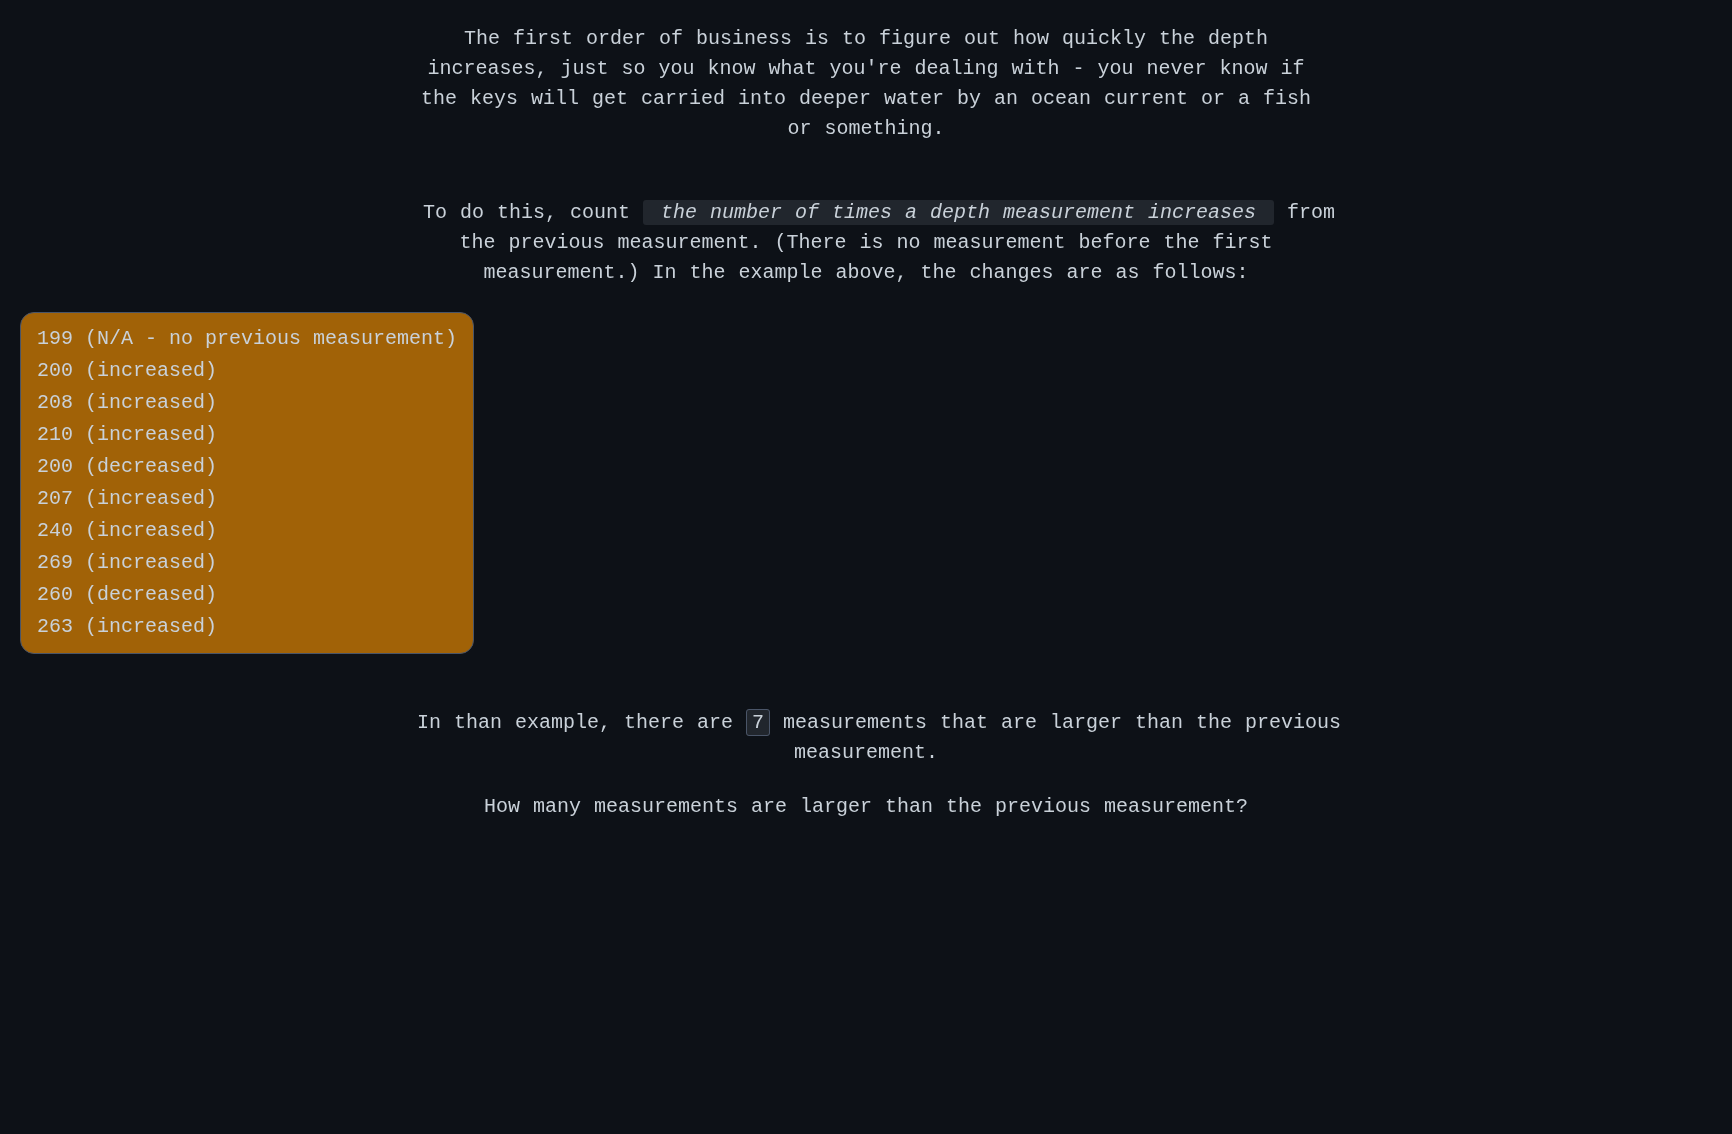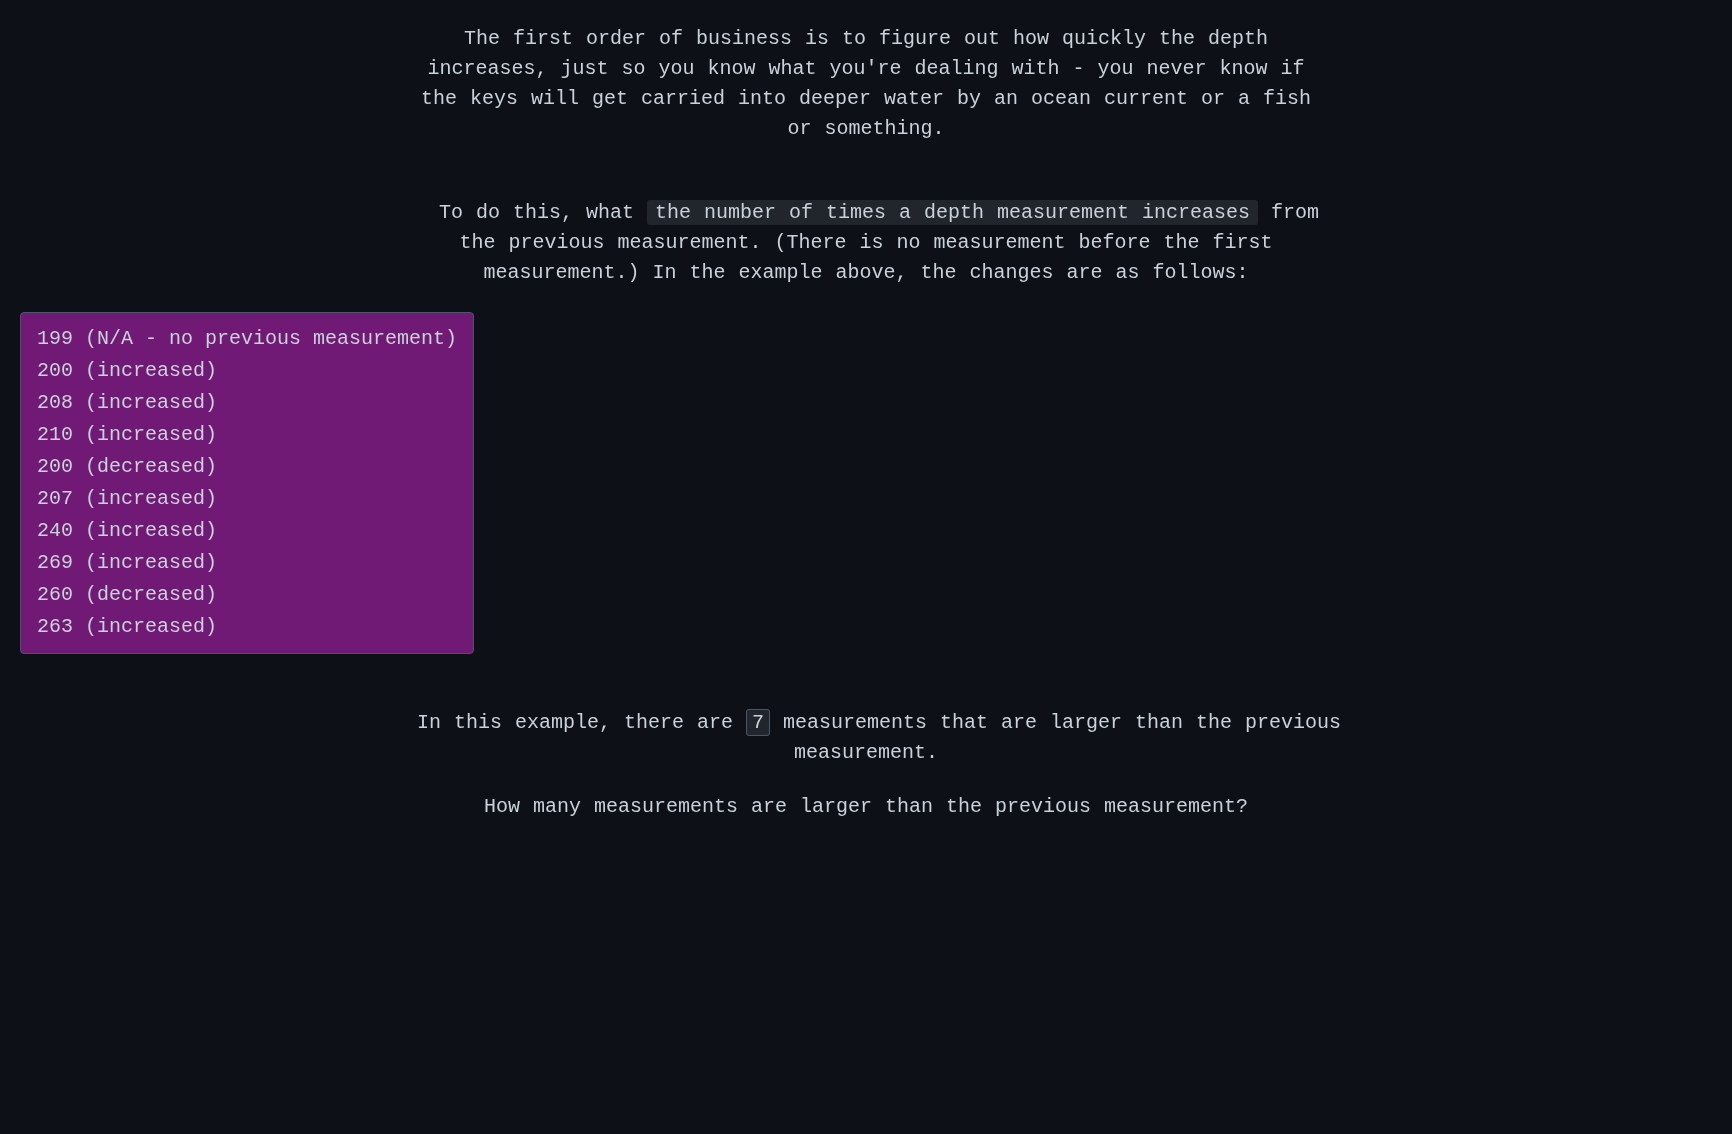--- a/index.html
+++ b/index.html
@@ -22,30 +22,31 @@
     .paragraph {
       margin-bottom: 24px;
       white-space: pre-wrap;
       word-spacing: 0.05em;
       text-align: center;
     }
 
     .highlight {
       background-color: #21262d;
       border-radius: 3px;
-      padding: 1px 8px;
+      padding: 1px 18px;
+      font-style: italic;
     }
 
     .code-block {
       border: 1px solid #4a5568;
-      border-radius: 4px;
+      border-radius: 14px;
       padding: 10px 16px;
       margin-bottom: 24px;
       display: inline-block;
-      background-color: #701a75;
+      background-color: #a16207;
     }
 
     .code-line {
       white-space: pre;
       line-height: 1.6;
     }
 
     .number-highlight {
       background-color: #21262d;
       border: 1px solid #4a5568;
@@ -63,29 +64,29 @@
 <body>
 
 
 
 <div class="paragraph">The first order of business is to figure out how quickly the depth
 increases, just so you know what you're dealing with - you never know if
 the keys will get carried into deeper water by an ocean current or a fish
 or something.</div>
 
 <div class="paragraph">
-  <span>To do this, what </span><span class="highlight">the number of times a depth measurement increases</span><span> from
+  <span>To do this, count </span><span class="highlight">the number of times a depth measurement increases</span><span> from
 the previous measurement. (There is no measurement before the first
 measurement.) In the example above, the changes are as follows:</span>
 </div>
 
 <div class="code-block">
 <div class="code-line">199 (N/A - no previous measurement)</div><div class="code-line">200 (increased)</div><div class="code-line">208 (increased)</div><div class="code-line">210 (increased)</div><div class="code-line">200 (decreased)</div><div class="code-line">207 (increased)</div><div class="code-line">240 (increased)</div><div class="code-line">269 (increased)</div><div class="code-line">260 (decreased)</div><div class="code-line">263 (increased)</div></div>
 
 <div class="paragraph">
-  <span>In this example, there are </span><span class="number-highlight">7</span><span> measurements that are larger than the previous
+  <span>In than example, there are </span><span class="number-highlight">7</span><span> measurements that are larger than the previous
 measurement.</span>
 </div>
 
 <div class="paragraph bottom-question">How many measurements are larger than the previous measurement?</div>
 
 
 
 
 </body></html>

